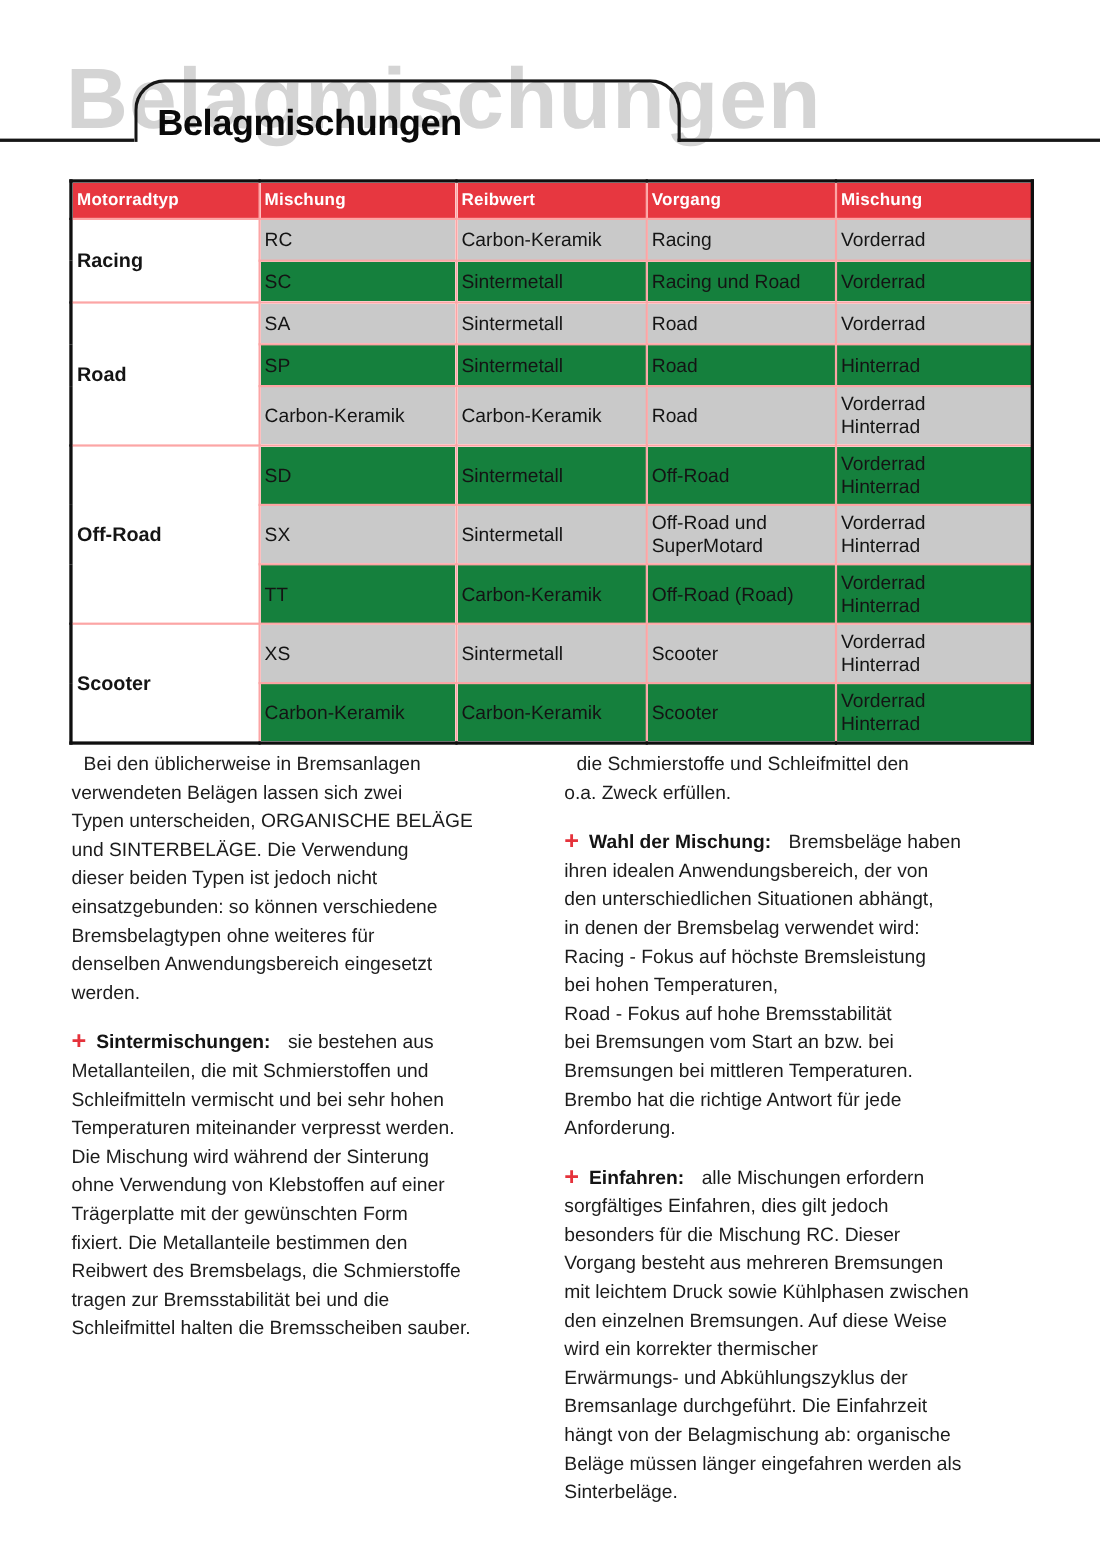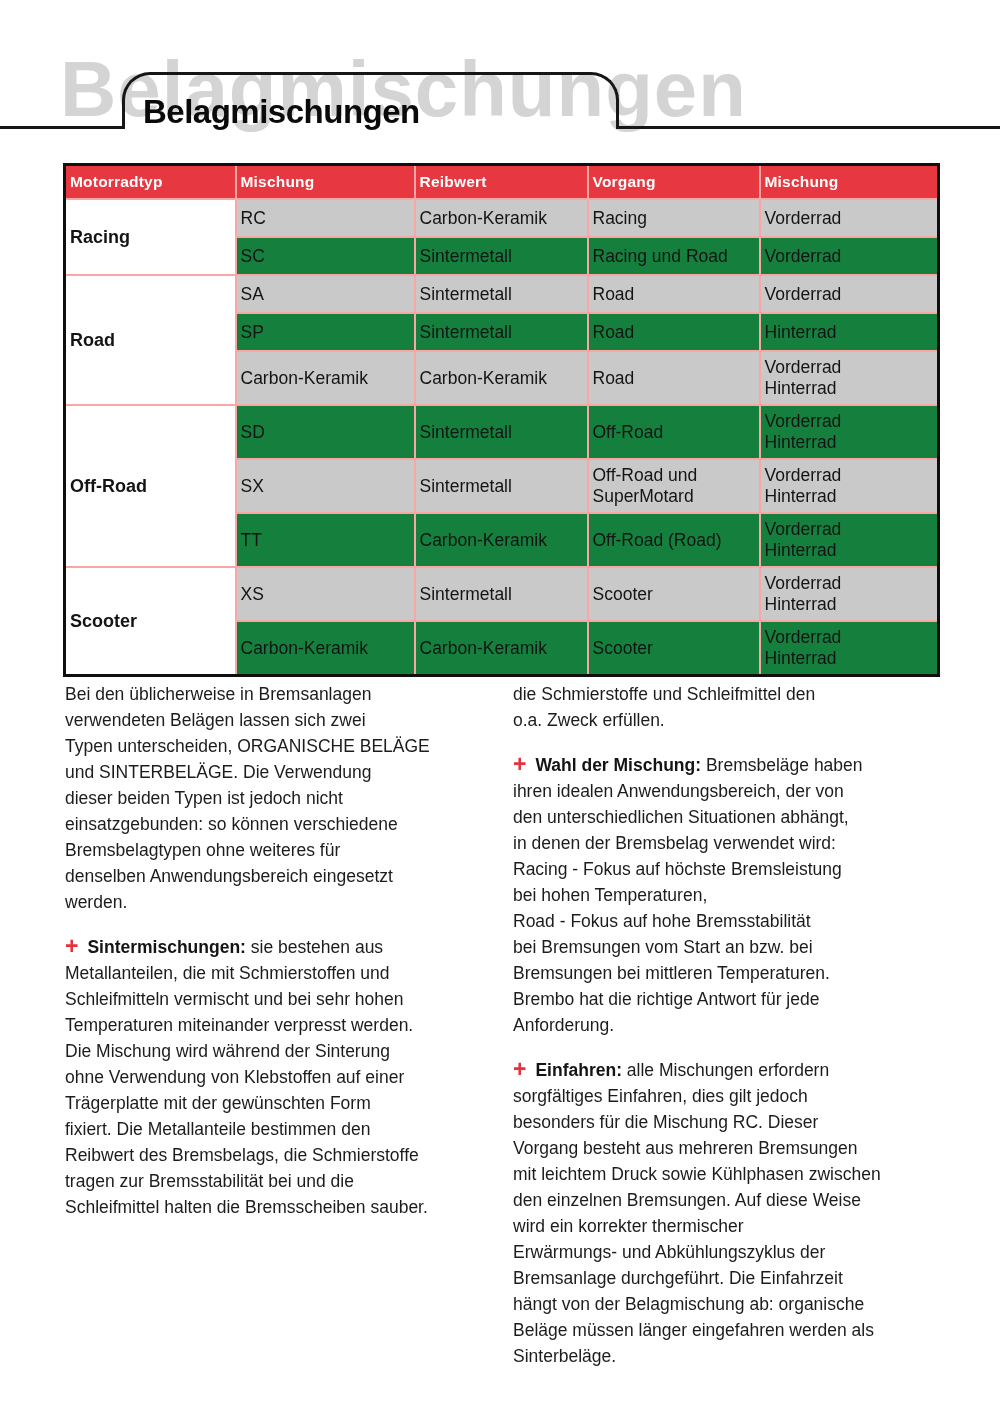--- a/index.html
+++ b/index.html
@@ -52,21 +52,21 @@
   tr.r-d td { height:50px; }
 
   
   .text-col {
     position:absolute; top:681px; font-size:17.5px; line-height:26px;
     color:#1c1c1c; z-index:5;
   }
   .col-left  { left:65px;  width:427px; }
   .col-right { left:513px; width:437px; }
   .para { margin:0 0 19px 0; }
-  .para .body-text { white-space:pre-line; }
+  .para .body-text { white-space:pre-line;margin-left:11px; }
   .lead { font-weight:bold; color:#141414;text-align:right; }
   .plus-icon {
     color:#e5323b; font-weight:bold; font-size:23px; line-height:1;
     margin-right:9px; vertical-align:-1px;
   }
 </style>
 </head>
 <body>
 
 <div class="page">

